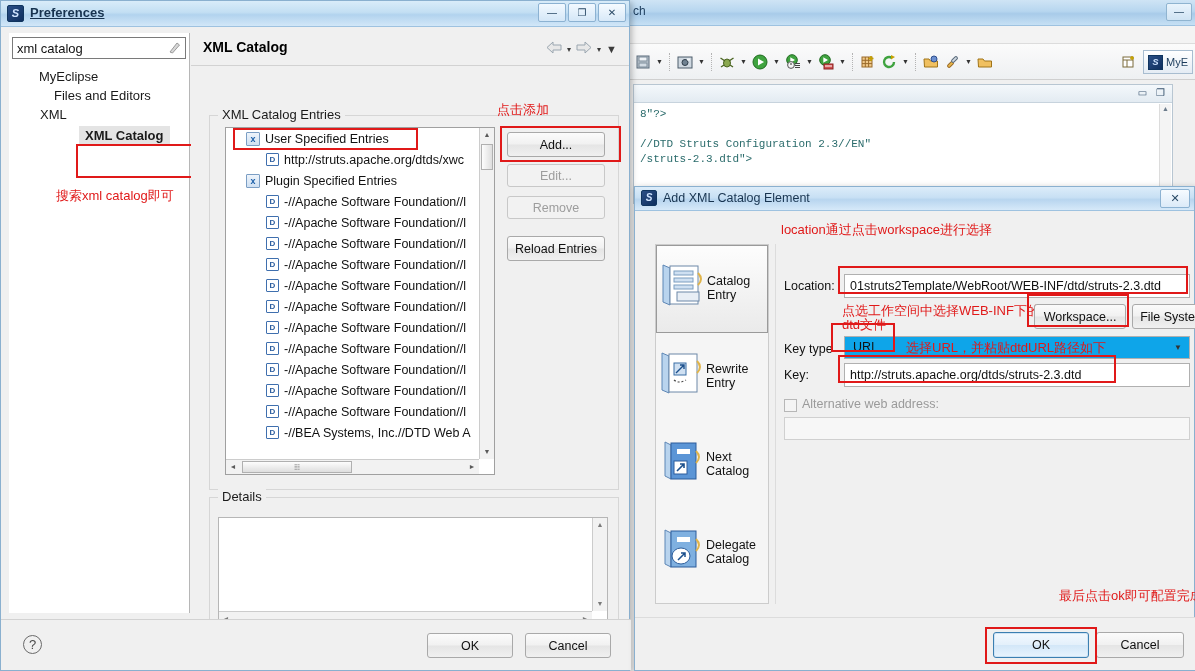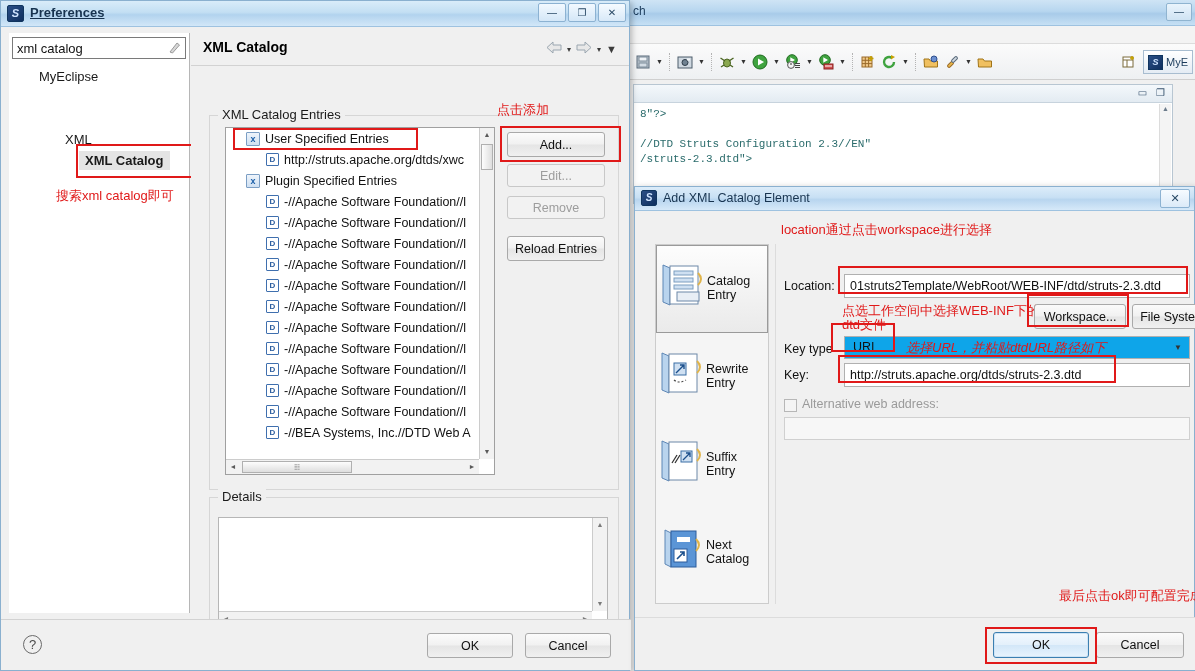--- a/index.html
+++ b/index.html
@@ -132,21 +132,21 @@
     padding: 0 22px 0 4px; font-family: "Liberation Sans", sans-serif; font-size: 13px; color: #111;
     background: transparent;
   }
   .pref-filter .clear-ico {
     position: absolute; right: 4px; top: 3px; width: 13px; height: 14px;
     color: #9a9a9a; font-size: 11px;
   }
   .tree-node { font-size: 13px; color: #1a1a1a; padding: 2px 0; white-space: nowrap; }
   .tree-l1 { padding-left: 30px; }
   .tree-l2 { padding-left: 45px; }
-  .tree-l3 { padding-left: 56px; margin-top: 44px; }
+  .tree-l3 { padding-left: 31px; }
   .tree-l4 { padding-left: 70px; font-weight: bold; }
   .sel-box {
     display: inline-block; background: #e4e4e4; padding: 1px 5px; border: 1px solid #e4e4e4;
   }
   .red-box {
     position: absolute; border: 2px solid #e01919;
   }
   .red-note {
     position: absolute; color: #e01919; font-size: 13px; white-space: nowrap;
   }
@@ -475,20 +475,21 @@
         <div class="pref-filter">
           <input type="text" value="xml catalog" style="">
           <span class="clear-ico">
             <svg width="13" height="13" viewBox="0 0 13 13">
                 <path d="M2 11 L9 2 L11.5 4 L4.5 12 Z" fill="#d7d7d7" stroke="#9a9a9a"></path>
               </svg>
           </span>
         </div>
         <div style="padding-top:8px;">
           <div class="tree-node tree-l1">MyEclipse</div>
+          <div class="tree-node tree-l2">Files and Editors</div>
           <div class="tree-node tree-l3">XML</div>
           <div class="tree-node tree-l4">
             <span class="sel-box">XML Catalog</span>
           </div>
         </div>
       </div>
       <div class="red-box" style="left:75px; top:117px; width:120px; height:34px;"></div>
       <div class="red-note" style="left:55px; top:160px;">搜索xml catalog即可</div>
 
       <div class="pref-right">
@@ -658,34 +659,20 @@
               <path d="M20 24 L28 16 M24 16 h4 v4" stroke="#1b4f8c" stroke-width="1.4" fill="none"></path>
               <path d="M18 31 q5 4 12 0" stroke="#4a4a4a" stroke-width="1.2" fill="none" stroke-dasharray="2 2"></path>
               <path d="M41 12 q6 6 0 12" fill="none" stroke="#e0b44a" stroke-width="2"></path>
             </svg>
           </span>
           <span class="kind-label">Rewrite Entry</span>
         </div>
         <div class="kind-item">
           <span class="kind-ico">
             <svg width="50" height="48" viewBox="0 0 50 48">
-              <path d="M6 4 L13 7 L13 44 L6 41 Z" fill="#b9d4ee" stroke="#5d86b5"></path>
-              <rect x="13" y="5" width="28" height="38" fill="#ffffff" stroke="#6d88a8"></rect>
-              <path d="M16 26 L21 18" stroke="#333" stroke-width="1.3"></path>
-              <path d="M19 26 L24 18" stroke="#333" stroke-width="1.3"></path>
-              <rect x="25" y="14" width="11" height="11" fill="#cfe0f2" stroke="#3a6ea5"></rect>
-              <path d="M27 23 L34 16 M30 16 h4 v4" stroke="#1b4f8c" stroke-width="1.3" fill="none"></path>
-              <path d="M41 12 q6 6 0 12" fill="none" stroke="#e0b44a" stroke-width="2"></path>
-            </svg>
-          </span>
-          <span class="kind-label">Suffix Entry</span>
-        </div>
-        <div class="kind-item">
-          <span class="kind-ico">
-            <svg width="50" height="48" viewBox="0 0 50 48">
               <path d="M9 5 L15 8 L15 42 L9 39 Z" fill="#b9d4ee" stroke="#5d86b5"></path>
               <rect x="15" y="6" width="25" height="36" fill="#5b95d6" stroke="#2c5d9b"></rect>
               <rect x="21" y="12" width="13" height="5" fill="#ffffff"></rect>
               <rect x="18" y="24" width="13" height="13" fill="#ffffff" stroke="#2c5d9b"></rect>
               <path d="M21 34 L28 27 M24 27 h4 v4" stroke="#1b4f8c" stroke-width="1.6" fill="none"></path>
               <path d="M40 14 q6 6 0 12" fill="none" stroke="#e0b44a" stroke-width="2"></path>
             </svg>
           </span>
           <span class="kind-label">Next Catalog</span>
         </div>
@@ -714,21 +701,21 @@
         </div>
 
         <button class="btn" style="position:absolute; left:258px; top:60px; width:92px; height:25px;">Workspace...</button>
         <button class="btn" style="position:absolute; left:356px; top:60px; width:92px; height:25px;">File System...</button>
 
         <div class="f-label" style="left:8px; top:98px;">Key type</div>
         <div class="f-select" style="left:68px; top:92px; width:346px; height:23px;">
           <span class="sel-val">URI</span>
           <span class="caret">▼</span>
         </div>
-        <div class="red-note" style="left:130px; top:95px;font-style:italic;">选择URL，并粘贴dtdURL路径如下</div>
+        <div class="red-note" style="left:130px; top:95px;">选择URL，并粘贴dtdURL路径如下</div>
 
         <div class="f-label" style="left:8px; top:124px;">Key:</div>
         <input class="f-input" type="text" style="left: 68px; top: 119px; width: 346px; height: 24px;" value="http://struts.apache.org/dtds/struts-2.3.dtd">
 
         <div class="f-check" style="left:8px; top:155px;"></div>
         <div class="f-check-label" style="left:26px; top:153px;">Alternative web address:</div>
         <input class="f-input" type="text" style="left: 8px; top: 173px; width: 406px; height: 23px; background: rgb(247, 247, 247); border-color: rgb(208, 208, 208);" value="">
 
         <div class="red-note" style="left:283px; top:343px;">最后点击ok即可配置完成</div>
       </div>

